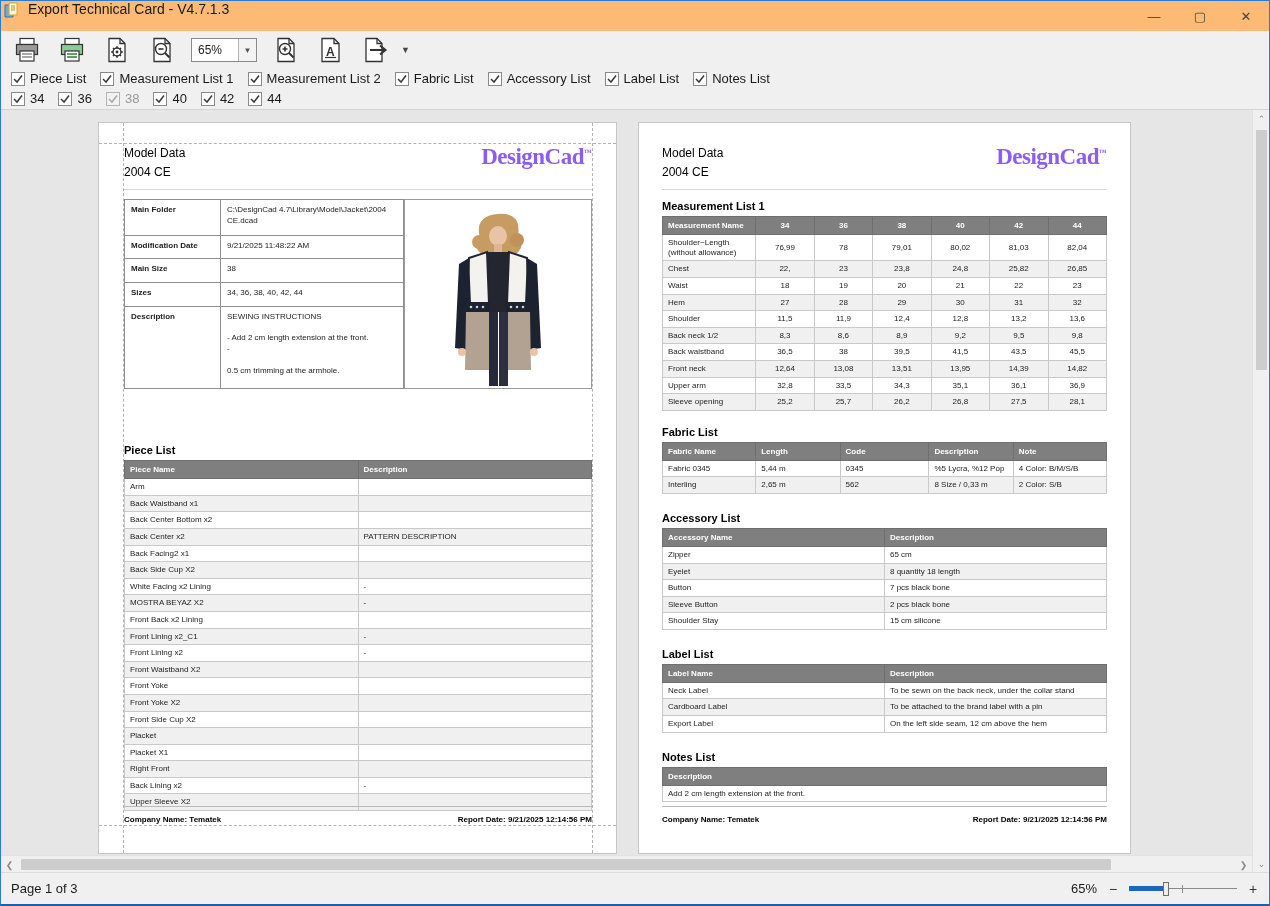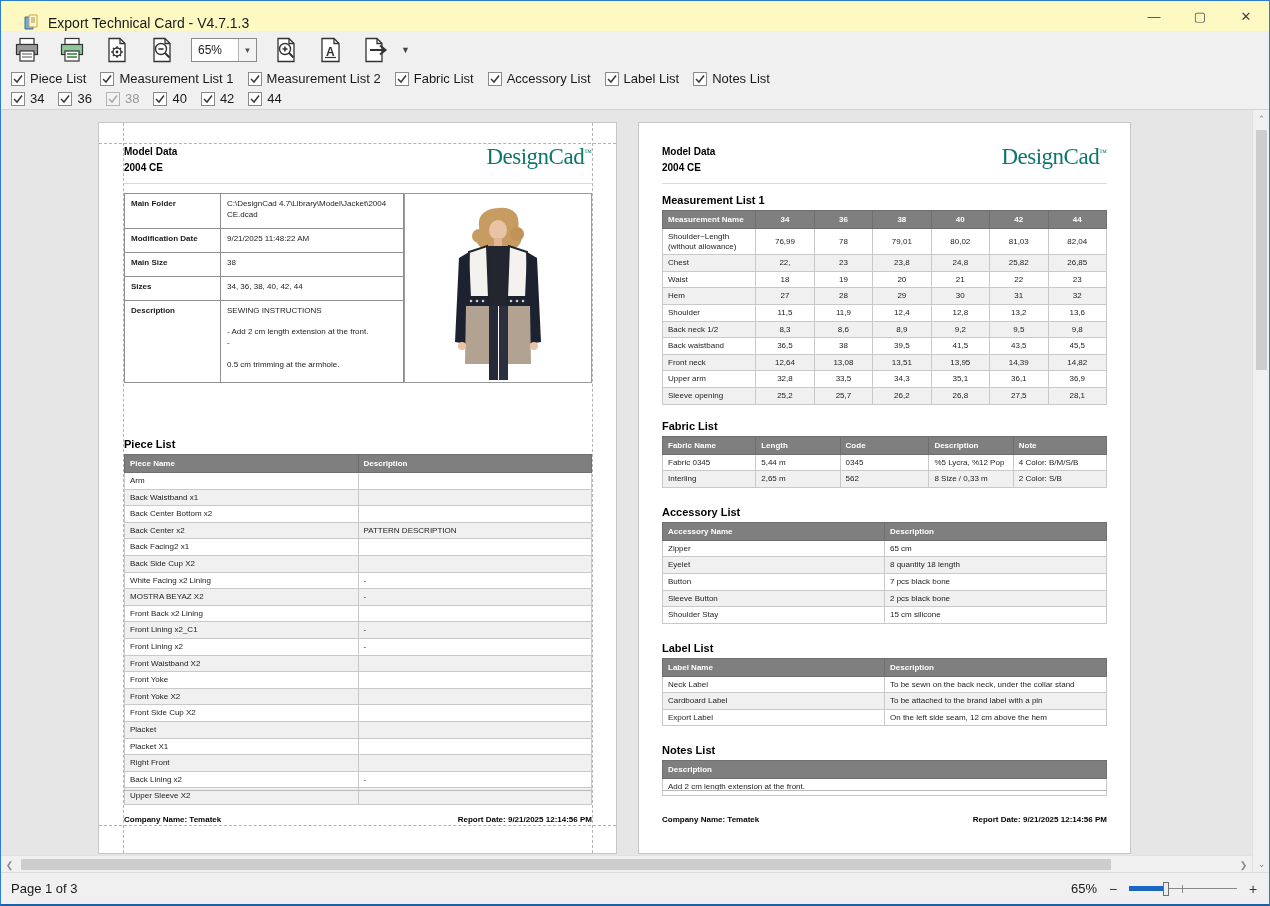--- a/index.html
+++ b/index.html
@@ -3,21 +3,21 @@
 <meta charset="utf-8">
 <style>
   * { margin:0; padding:0; box-sizing:border-box; }
   html,body { background:#cfcfcf; }
   body { font-family:"Liberation Sans", sans-serif; }
 
   .window { width:1270px; height:906px; background:#f0f0f0; border:1px solid #2b7cd3;
             border-bottom:2px solid #1f5fa8; display:flex; flex-direction:column; position:relative; overflow:hidden; }
 
   
-  .titlebar { height:30px; display:flex; align-items:flex-end; padding-left:21px; background:#fef9c3; flex:0 0 auto; }
+  .titlebar { height:30px; display:flex; align-items:flex-start; padding-left:1px; background:#fdba74; flex:0 0 auto; }
   .app-icon { width:18px; height:18px; margin-right:8px; }
   .title-text { font-size:14px; color:#1a1a1a; }
   .win-controls { margin-left:auto; display:flex; height:100%; }
   .win-btn { width:46px; display:flex; align-items:center; justify-content:center; font-size:13px; color:#444; cursor:default; }
 
   
   .toolbar { height:38px; display:flex; align-items:center; gap:13px; padding:0 10px; flex:0 0 auto; }
   .tool-btn { width:32px; height:32px; display:flex; align-items:center; justify-content:center; }
   .zoom-combo { width:66px; height:24px; border:1px solid #8a8a8a; background:#fff; display:flex; align-items:stretch; }
   .zoom-combo .val { flex:1; font-size:12px; color:#222; display:flex; align-items:center; padding-left:6px; }
@@ -36,22 +36,22 @@
   .page { position:absolute; top:12px; background:#fff; border:1px solid #c6c6c6; }
   .page1 { left:97px; width:519px; height:732px; }
   .page2 { left:637px; width:493px; height:732px; }
   .m-top    { position:absolute; left:0; right:0; top:20px; border-top:1px dashed #b3b3b3; }
   .m-bottom { position:absolute; left:0; right:0; bottom:27px; border-top:1px dashed #b3b3b3; }
   .m-left   { position:absolute; top:0; bottom:0; left:24px; border-left:1px dashed #b3b3b3; }
   .m-right  { position:absolute; top:0; bottom:0; right:23px; border-left:1px dashed #b3b3b3; }
 
   .pg-content { position:absolute; top:21px; left:25px; right:24px; bottom:28px; }
   .pg-head { display:flex; justify-content:space-between; align-items:flex-start; }
-  .model-title { font-size:10px; font-weight:bold; color:#000; line-height:1.55; white-space:pre-line; }
-  .brand { font-family:"Liberation Serif", serif; font-weight:normal; font-size:23px; color:#0f766e; letter-spacing:-0.5px; }
+  .model-title { font-size:12px; font-weight:normal; color:#000; line-height:1.55; white-space:pre-line; }
+  .brand { font-family:"Liberation Serif", serif; font-weight:bold; font-size:23px; color:#8b5cf6; letter-spacing:-0.5px; }
   .brand sup { font-size:8px; letter-spacing:0; }
   .head-rule { border-top:1px solid #d9d9d9; margin-top:8px; }
 
   .tbl-title { font-size:11px; font-weight:bold; color:#000; margin:15px 0 4px 0; }
   table.rtbl { border-collapse:collapse; width:100%; table-layout:fixed; }
   table.rtbl th { background:#7f7f7f; color:#fff; font-size:8px; font-weight:bold; text-align:left;
                   padding:4px 5px; border:1px solid #6f6f6f; overflow:hidden; }
   table.rtbl td { font-size:8px; color:#1c1c1c; padding:3px 5px; border:1px solid #c9c9c9;
                   line-height:1.2; overflow:hidden; word-wrap:break-word; }
   table.rtbl tbody tr:nth-child(even) td { background:#f0f0f0; }
@@ -67,21 +67,21 @@
 
   
   table.piece th:first-child, table.piece td:first-child { width:50%; }
   table.meas th:first-child, table.meas td:first-child { width:21%; }
   table.meas th:not(:first-child), table.meas td:not(:first-child) { text-align:center; }
   table.fabric th:nth-child(1){width:21%;} table.fabric th:nth-child(2){width:19%;}
   table.fabric th:nth-child(3){width:20%;} table.fabric th:nth-child(4){width:19%;}
   table.fabric th:nth-child(5){width:21%;}
   table.two th:first-child, table.two td:first-child { width:50%; }
 
-  .pg-footer { position:absolute; left:0; right:0; bottom:1px; border-top:1px solid #b9b9b9; padding-top:24px;
+  .pg-footer { position:absolute; left:0; right:0; bottom:1px; border-top:1px solid #b9b9b9; padding-top:8px;
                display:flex; justify-content:space-between; font-size:8px; font-weight:bold; color:#000; }
 
   
   .vscroll { position:absolute; top:0; right:0; bottom:0; width:17px; background:#f0f0f0; border-left:1px solid #e2e2e2; }
   .hscroll { position:absolute; left:0; right:17px; bottom:0; height:17px; background:#f0f0f0; border-top:1px solid #e2e2e2; }
   .sc-arrow { position:absolute; width:17px; height:17px; display:flex; align-items:center; justify-content:center;
               color:#8a8a8a; font-size:9px; }
   .v-up { top:0; } .v-down { bottom:0; }
   .h-left { left:0; } .h-right { right:0; }
   .v-thumb { position:absolute; left:3px; width:11px; top:20px; height:240px; background:#cdcdcd; border-radius:1px; }

